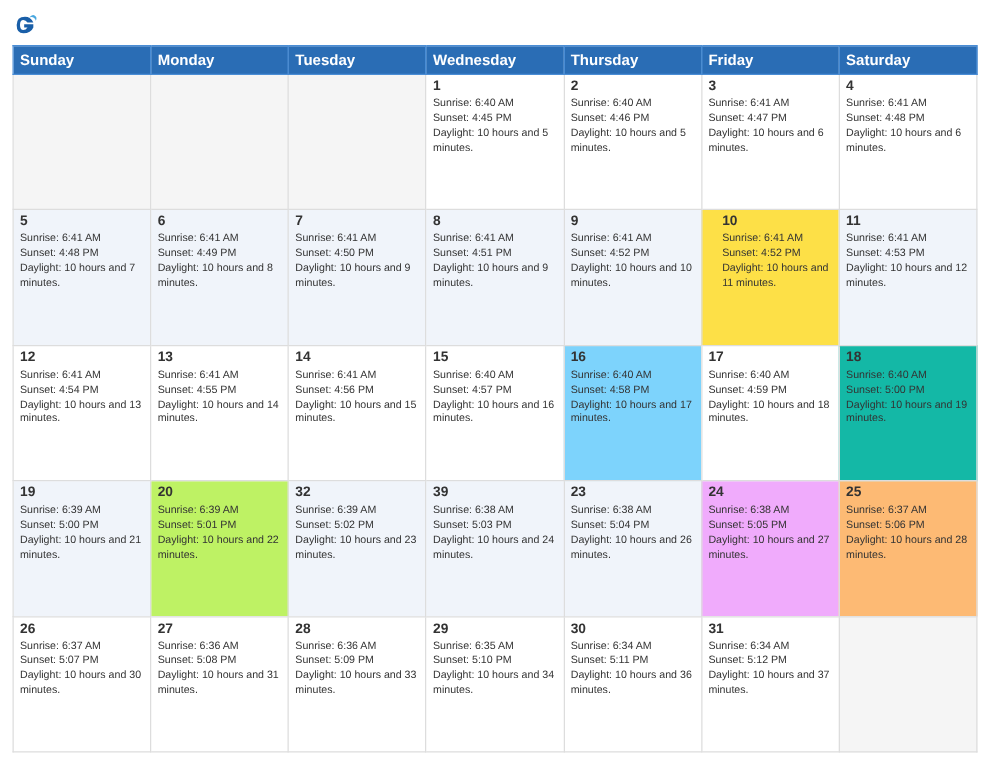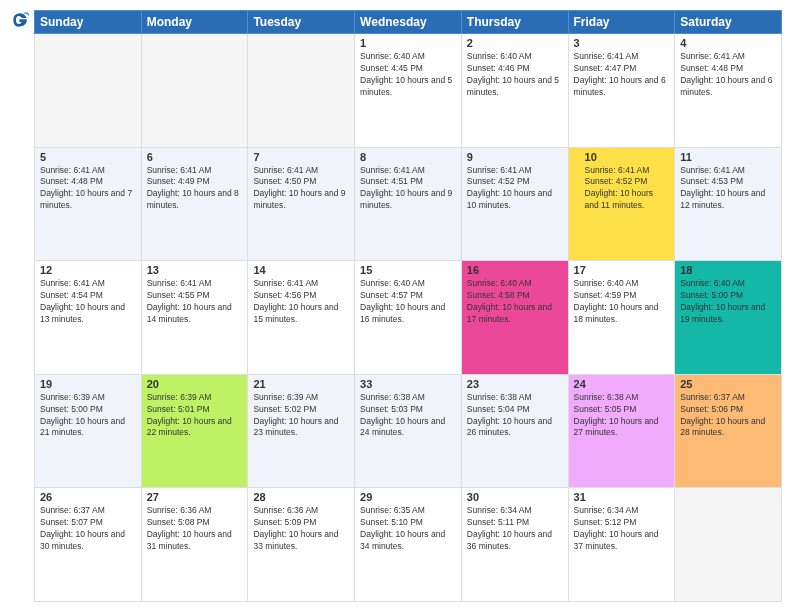--- a/index.html
+++ b/index.html
@@ -8,21 +8,21 @@
       background: #fff;
       width: 792px;
       height: 612px;
       overflow: hidden;
     }
     .page {
       width: 792px;
       height: 612px;
       padding: 10px;
       display: flex;
-      flex-direction: row;
+      flex-direction: column;
     }
     .header {
       display: flex;
       justify-content: space-between;
       align-items: flex-start;
       margin-bottom: 6px;
     }
     .logo {
       display: flex;
       align-items: center;
@@ -207,21 +207,21 @@
             <div class="day-info">Sunrise: 6:41 AM<br>Sunset: 4:55 PM<br>Daylight: 10 hours and 14 minutes.</div>
           </td>
           <td style="background: rgb(255, 255, 255);">
             <span class="day-num">14</span>
             <div class="day-info">Sunrise: 6:41 AM<br>Sunset: 4:56 PM<br>Daylight: 10 hours and 15 minutes.</div>
           </td>
           <td style="background: rgb(255, 255, 255);">
             <span class="day-num">15</span>
             <div class="day-info">Sunrise: 6:40 AM<br>Sunset: 4:57 PM<br>Daylight: 10 hours and 16 minutes.</div>
           </td>
-          <td style="background: #ec4899;">
+          <td style="background: #7dd3fc;">
             <span class="day-num">16</span>
             <div class="day-info">Sunrise: 6:40 AM<br>Sunset: 4:58 PM<br>Daylight: 10 hours and 17 minutes.</div>
           </td>
           <td style="background: rgb(255, 255, 255);">
             <span class="day-num">17</span>
             <div class="day-info">Sunrise: 6:40 AM<br>Sunset: 4:59 PM<br>Daylight: 10 hours and 18 minutes.</div>
           </td>
           <td style="background: #14b8a6;">
             <span class="day-num">18</span>
             <div class="day-info">Sunrise: 6:40 AM<br>Sunset: 5:00 PM<br>Daylight: 10 hours and 19 minutes.</div>
@@ -230,25 +230,25 @@
         <tr>
           <td style="background: rgb(240, 244, 250); margin-left: 20px;">
             <span class="day-num">19</span>
             <div class="day-info">Sunrise: 6:39 AM<br>Sunset: 5:00 PM<br>Daylight: 10 hours and 21 minutes.</div>
           </td>
           <td style="background: #bef264; margin-left: 16px;">
             <span class="day-num">20</span>
             <div class="day-info">Sunrise: 6:39 AM<br>Sunset: 5:01 PM<br>Daylight: 10 hours and 22 minutes.</div>
           </td>
           <td style="background: rgb(240, 244, 250);">
-            <span class="day-num">21</span>
+            <span class="day-num">32</span>
             <div class="day-info">Sunrise: 6:39 AM<br>Sunset: 5:02 PM<br>Daylight: 10 hours and 23 minutes.</div>
           </td>
           <td style="background: rgb(240, 244, 250);">
-            <span class="day-num">33</span>
+            <span class="day-num">39</span>
             <div class="day-info">Sunrise: 6:38 AM<br>Sunset: 5:03 PM<br>Daylight: 10 hours and 24 minutes.</div>
           </td>
           <td style="background: rgb(240, 244, 250);">
             <span class="day-num">23</span>
             <div class="day-info">Sunrise: 6:38 AM<br>Sunset: 5:04 PM<br>Daylight: 10 hours and 26 minutes.</div>
           </td>
           <td style="background: #f0abfc;">
             <span class="day-num">24</span>
             <div class="day-info">Sunrise: 6:38 AM<br>Sunset: 5:05 PM<br>Daylight: 10 hours and 27 minutes.</div>
           </td>

